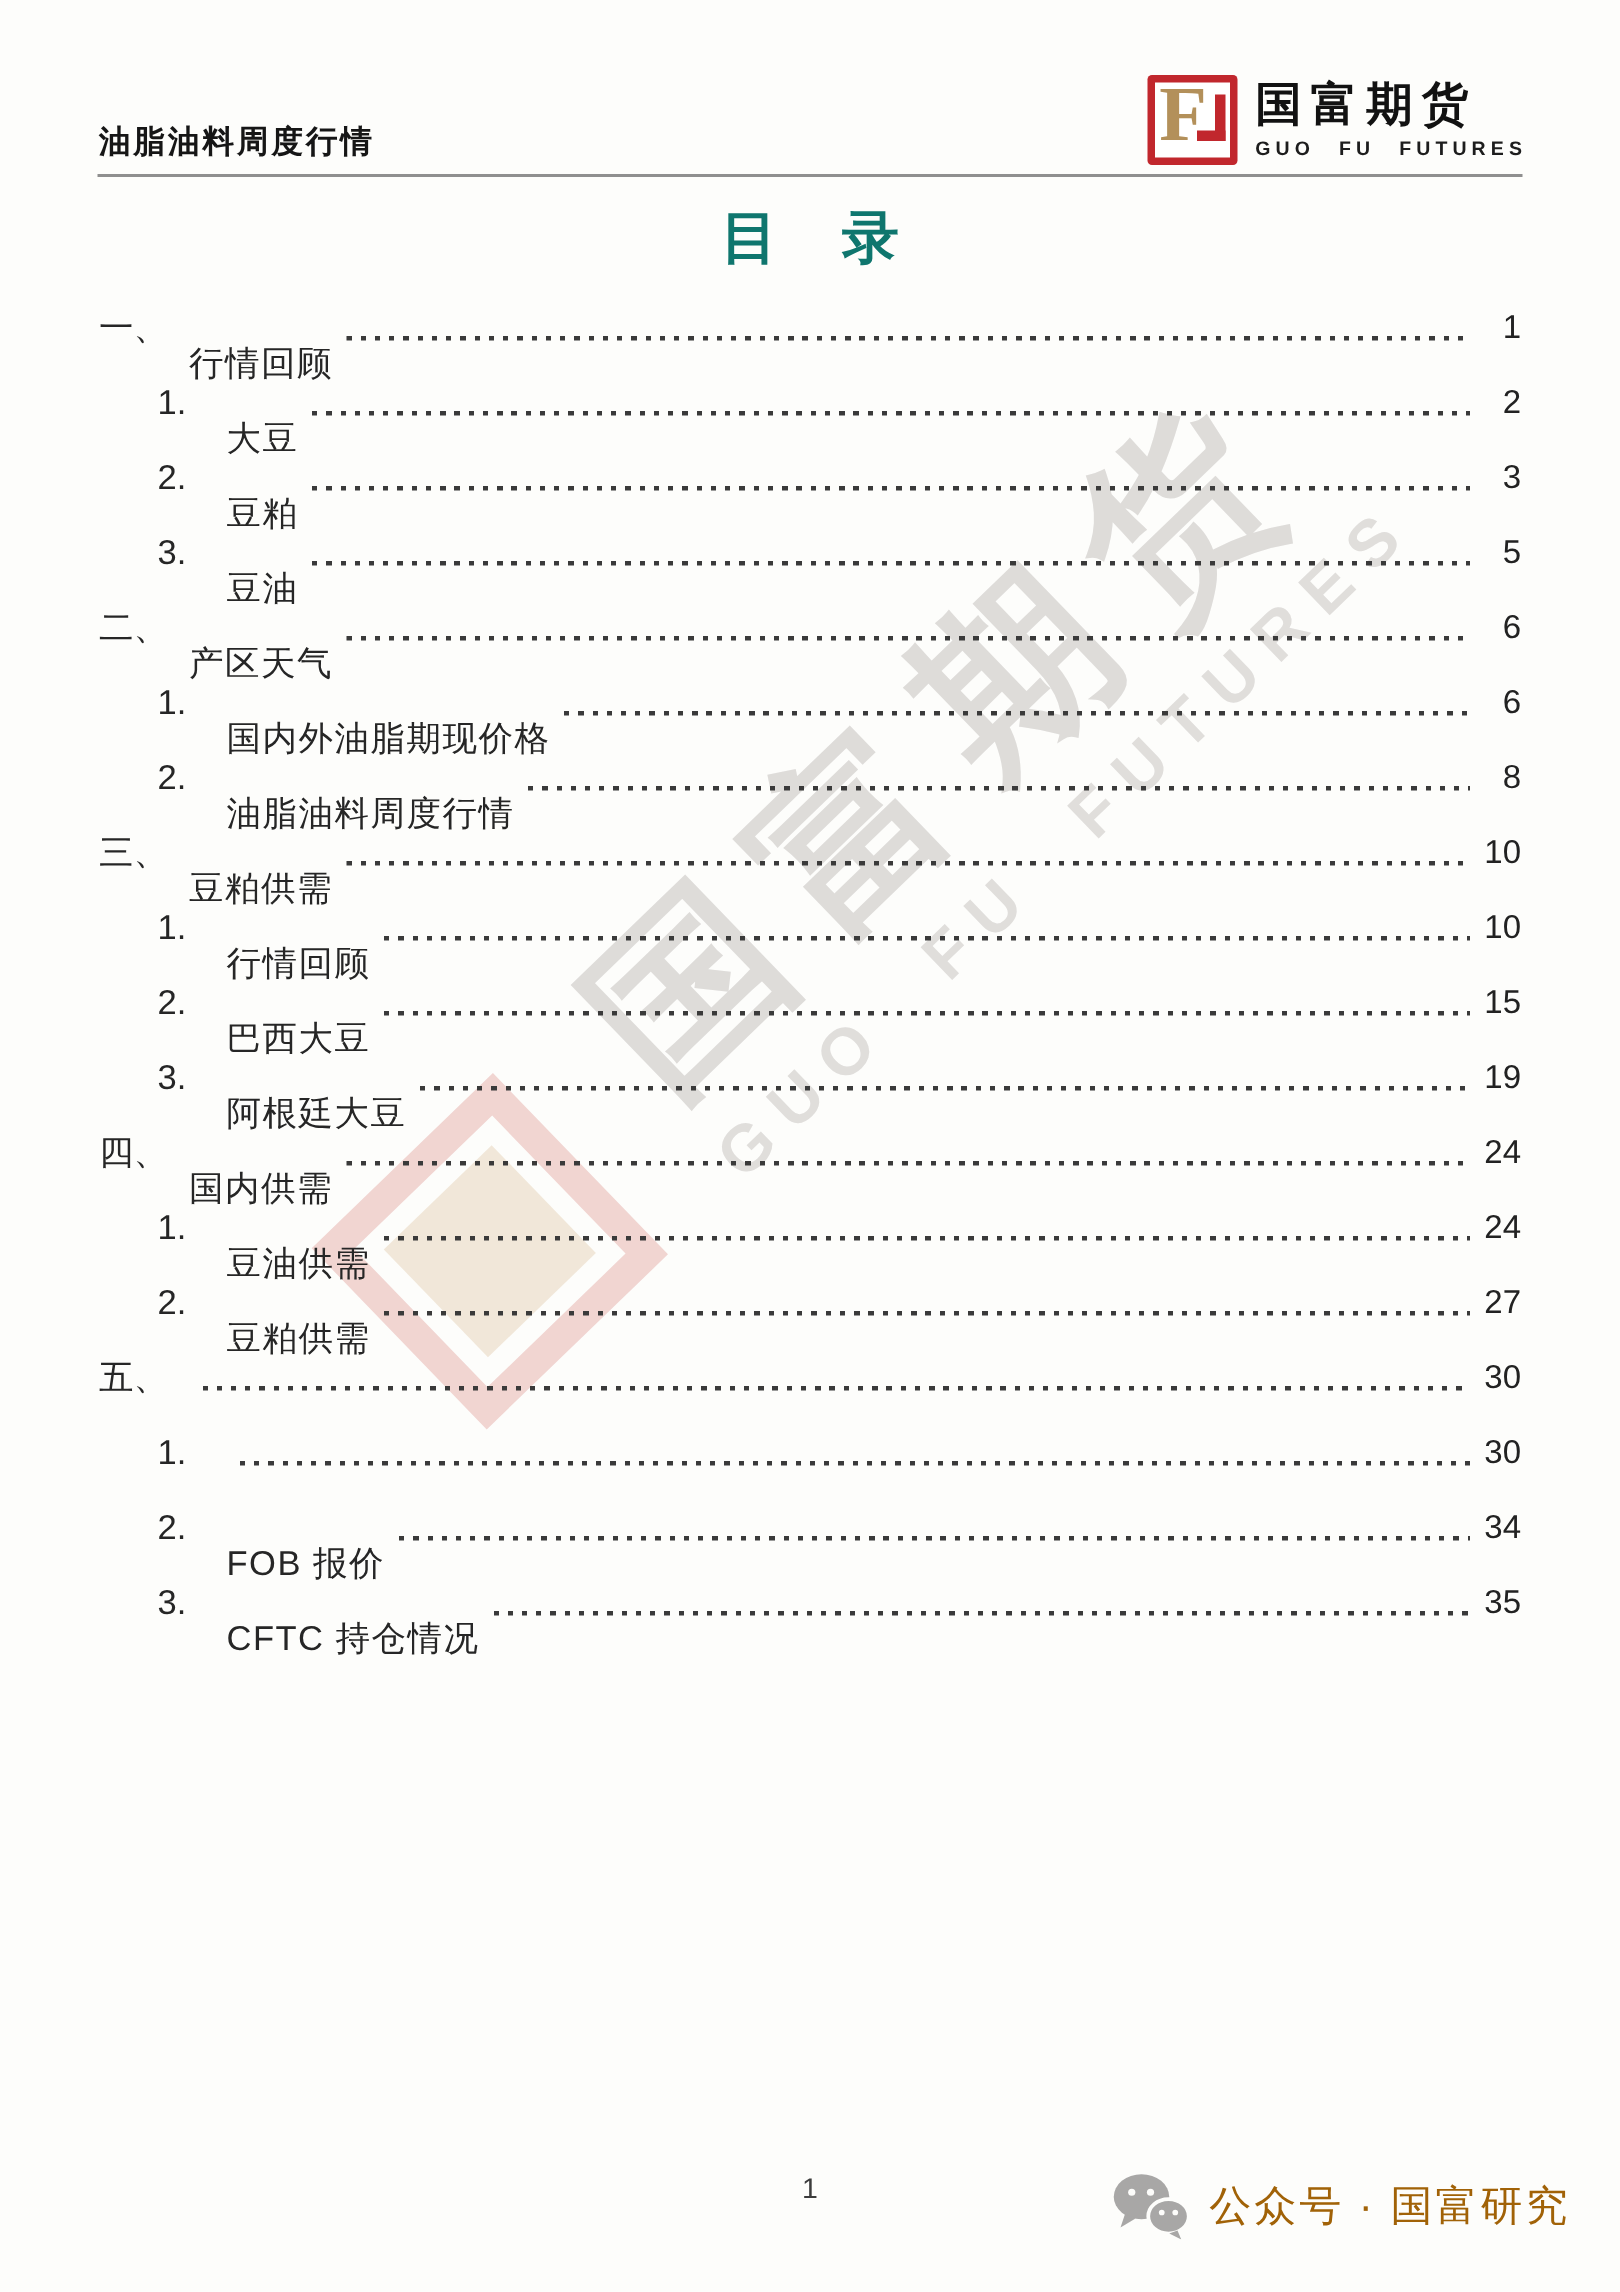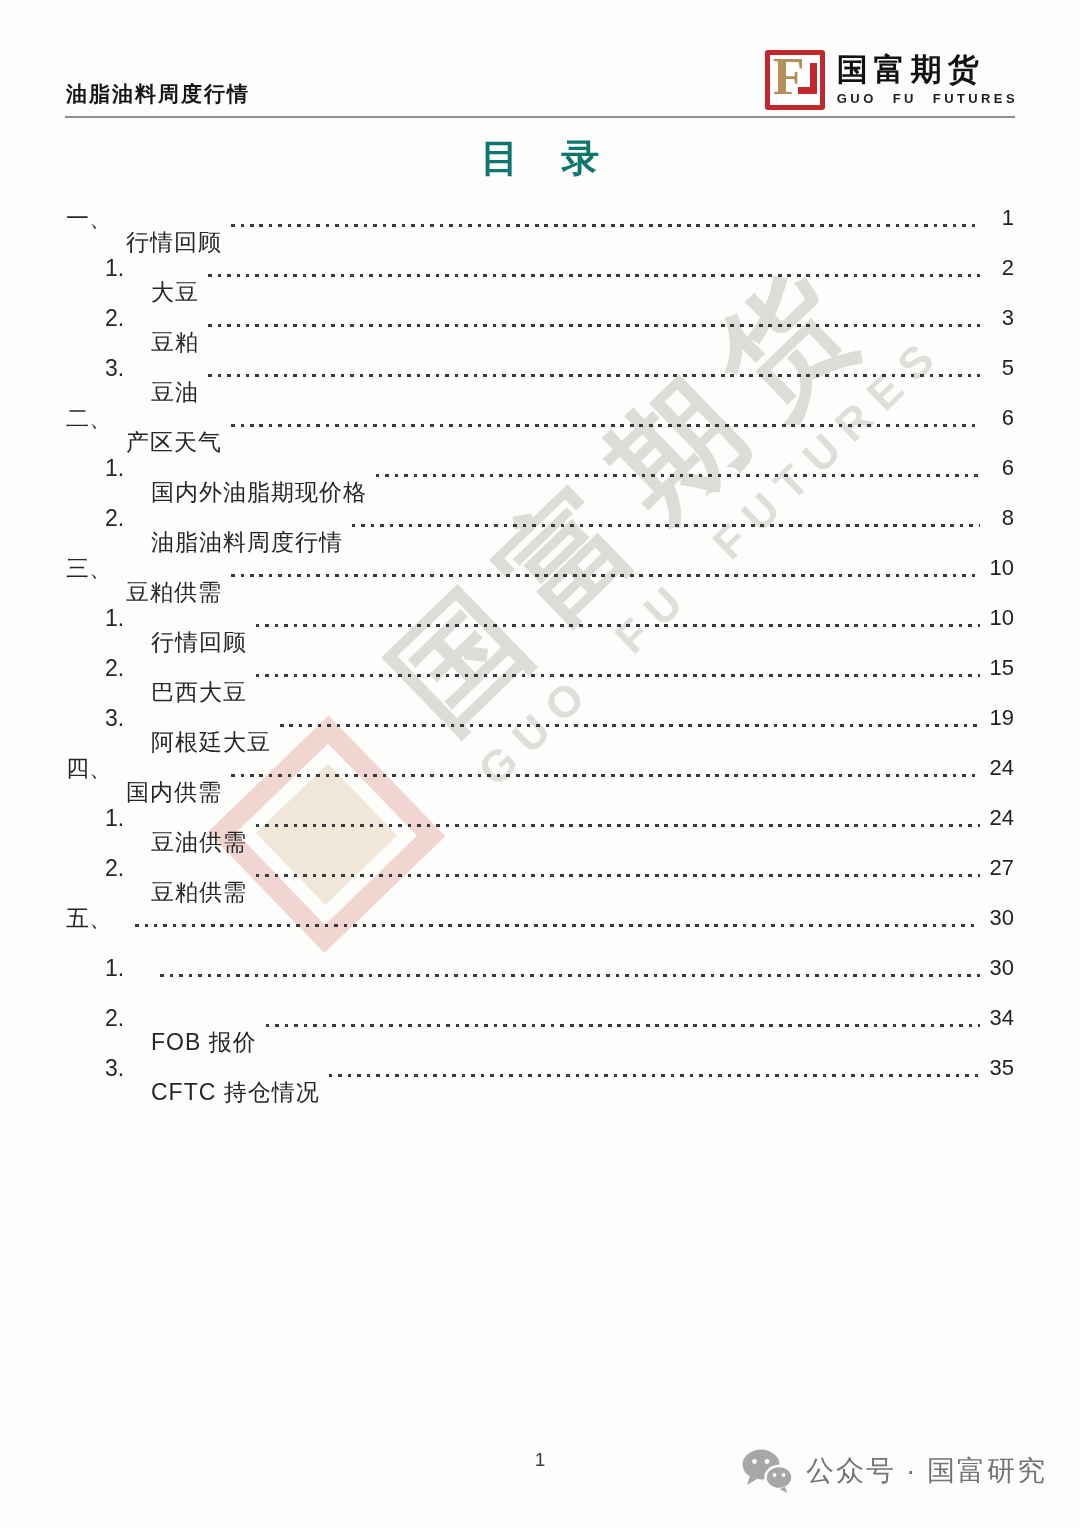--- a/index.html
+++ b/index.html
@@ -79,21 +79,21 @@
   }
   .pg{flex:none;min-width:28px;text-align:right;font-size:22px;color:#222222;}
   
   .page-num{
     position:absolute;left:0;right:0;top:1449px;z-index:2;
     text-align:center;font-size:19px;color:#3c3c3c;
   }
   .wechat-badge{
     position:absolute;top:1449px;right:33px;z-index:2;
     display:flex;align-items:center;gap:13px;
-    font-size:28px;letter-spacing:2px;color:#737373;
+    font-size:28px;letter-spacing:2px;color:#a16207;
   }
   .wechat-icon{flex:none;display:block;}
 </style>
 </head>
 <body>
 
 <div class="page">
 
   <div class="watermark" aria-hidden="true">
     <div class="wm-mark"></div>

